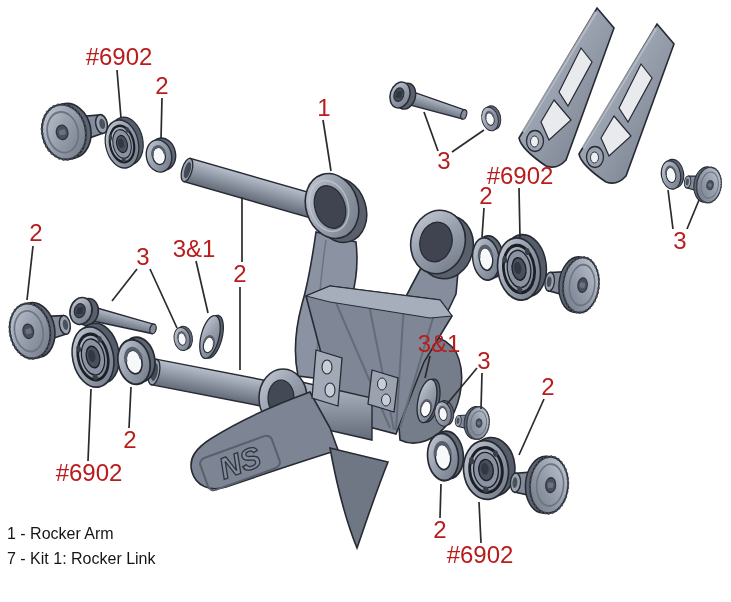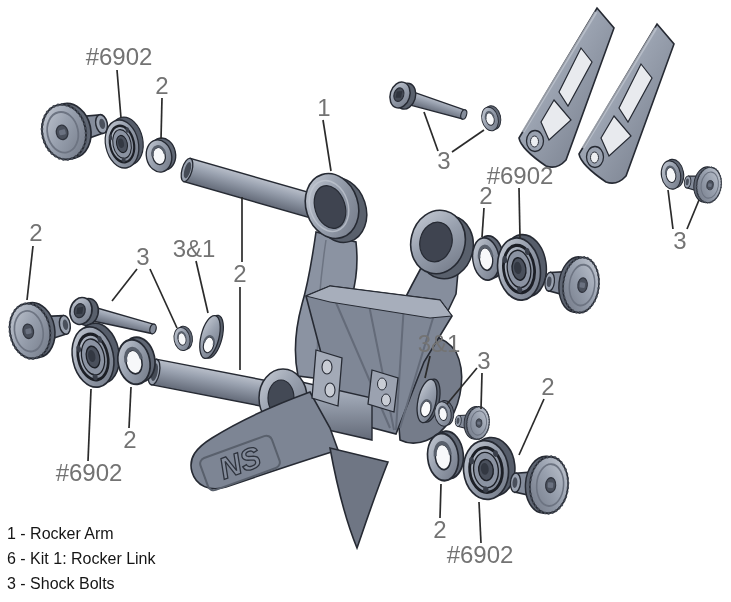--- a/index.html
+++ b/index.html
@@ -1,20 +1,20 @@
 <!DOCTYPE html>
 <html><head>
 <meta charset="utf-8">
 <style>
   html,body{margin:0;padding:0;background:#ffffff}
   .stage{position:relative;width:731px;height:602px;background:#ffffff;overflow:hidden;
          font-family:"Liberation Sans",sans-serif}
   .stage svg{position:absolute;left:0;top:0;display:block}
   .callout-layer{position:absolute;left:0;top:0;width:731px;height:602px;pointer-events:none}
-  .callout{position:absolute;transform:translate(-50%,-50%);font-size:24px;color:#737373;
+  .callout{position:absolute;transform:translate(-50%,-50%);font-size:24px;color:#b91c1c;
            white-space:nowrap;font-family:"Liberation Sans",sans-serif}
   .legend{position:absolute;left:7px;top:521px;font-size:16px;line-height:25px;color:#151515}
   .legend-line{white-space:nowrap}
 </style>
 </head>
 <body>
 
 <div class="stage">
 
 <svg width="731" height="602" viewBox="0 0 731 602" xmlns="http://www.w3.org/2000/svg">
@@ -212,17 +212,16 @@
       <div class="callout" style="left: 484px; top: 361px;">3</div>
       <div class="callout" style="left: 548px; top: 387px;">2</div>
       <div class="callout" style="left: 130px; top: 440px;">2</div>
       <div class="callout" style="left: 89px; top: 473px;">#6902</div>
       <div class="callout" style="left: 440px; top: 530px;">2</div>
       <div class="callout" style="left: 480px; top: 555px;">#6902</div>
     </div>
 
 <div class="legend">
   <div class="legend-line">1 - Rocker Arm</div>
-  <div class="legend-line">6 - Kit 1: Rocker Link</div>
-  <div class="legend-line">3 - Shock Bolts</div>
+  <div class="legend-line">7 - Kit 1: Rocker Link</div>
 </div>
 
 </div>
 
 </body></html>

